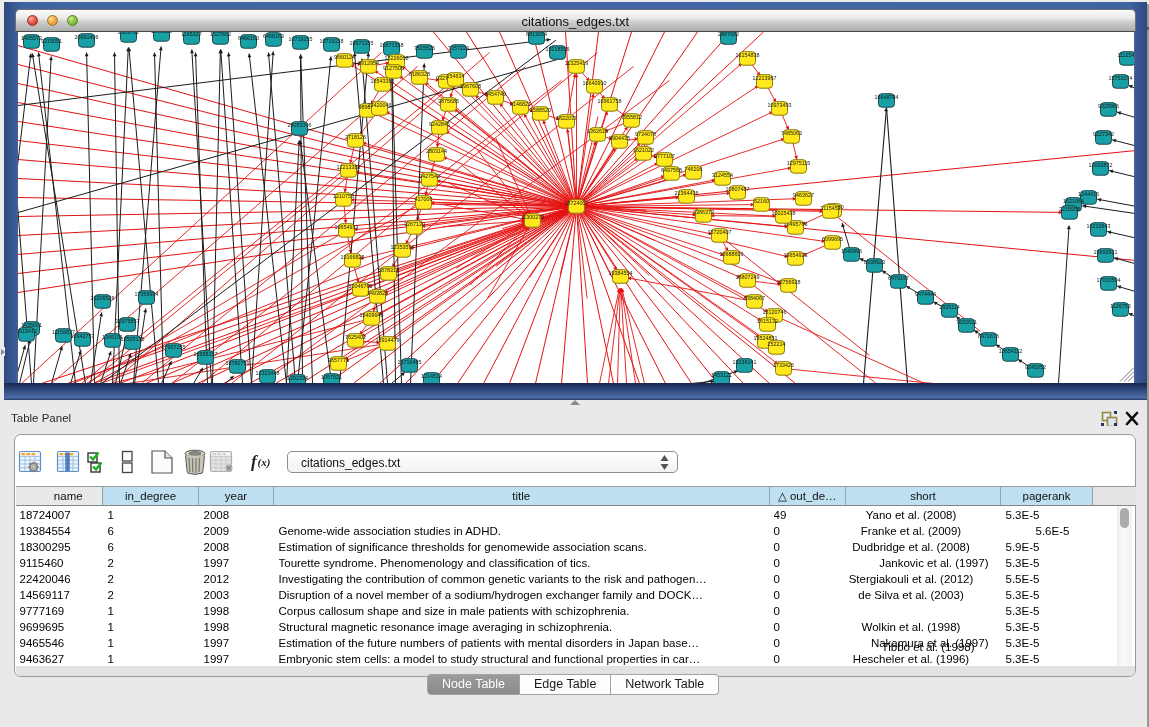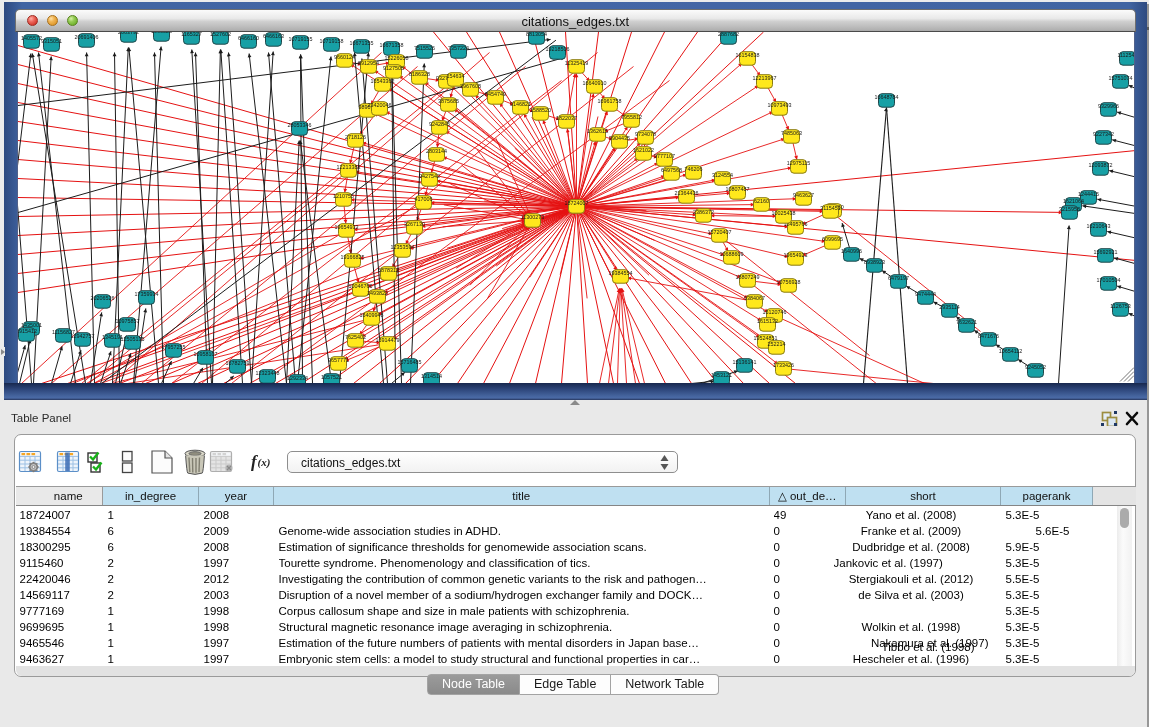--- a/index.html
+++ b/index.html
@@ -1031,21 +1031,21 @@
           <span style="left:758px;width:72px;">0</span>
           <span style="left:818px;width:155px;text-align:center;">Dudbridge et al. (2008)</span>
           <span style="left:990px;width:90px;">5.9E-5</span>
         </div>
         <div class="row" style="top:48px;">
           <span style="left:4px;width:80px;">9115460</span>
           <span style="left:92px;width:90px;">2</span>
           <span style="left:188px;width:70px;">1997</span>
           <span style="left:263px;width:492px;">Tourette syndrome. Phenomenology and classification of tics.</span>
           <span style="left:758px;width:72px;">0</span>
-          <span style="left:818px;width:155px;text-align:left;">Jankovic et al. (1997)</span>
+          <span style="left:818px;width:155px;text-align:right;">Jankovic et al. (1997)</span>
           <span style="left:990px;width:90px;">5.3E-5</span>
         </div>
         <div class="row" style="top:64px;">
           <span style="left:4px;width:80px;">22420046</span>
           <span style="left:92px;width:90px;">2</span>
           <span style="left:188px;width:70px;">2012</span>
           <span style="left:263px;width:492px;">Investigating the contribution of common genetic variants to the risk and pathogen…</span>
           <span style="left:758px;width:72px;">0</span>
           <span style="left:818px;width:155px;text-align:center;">Stergiakouli et al. (2012)</span>
           <span style="left:990px;width:90px;">5.5E-5</span>

